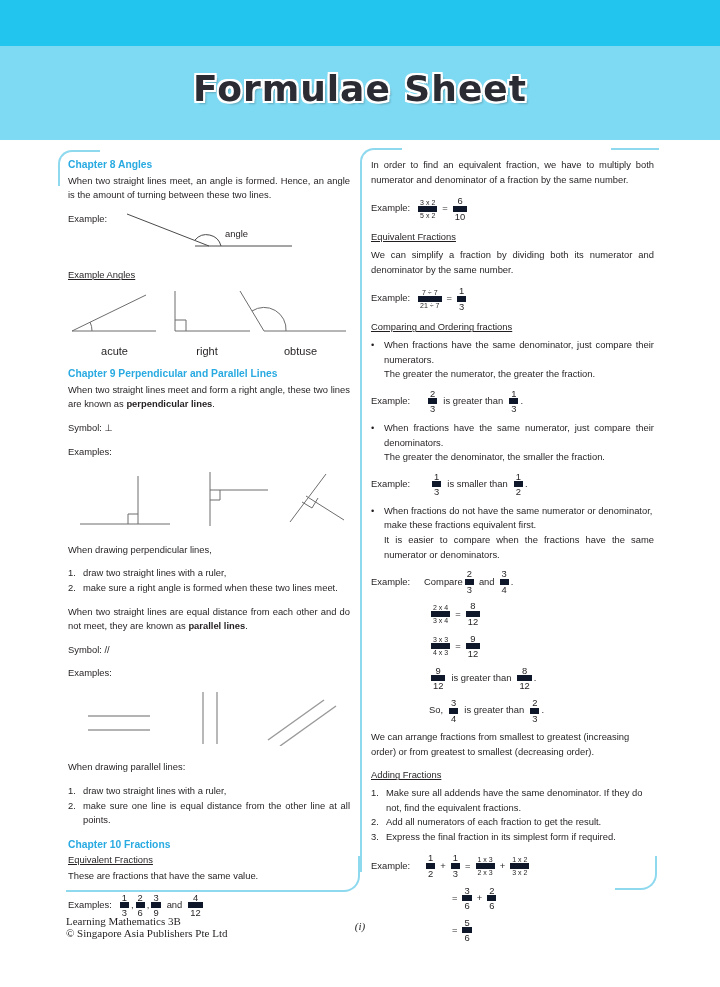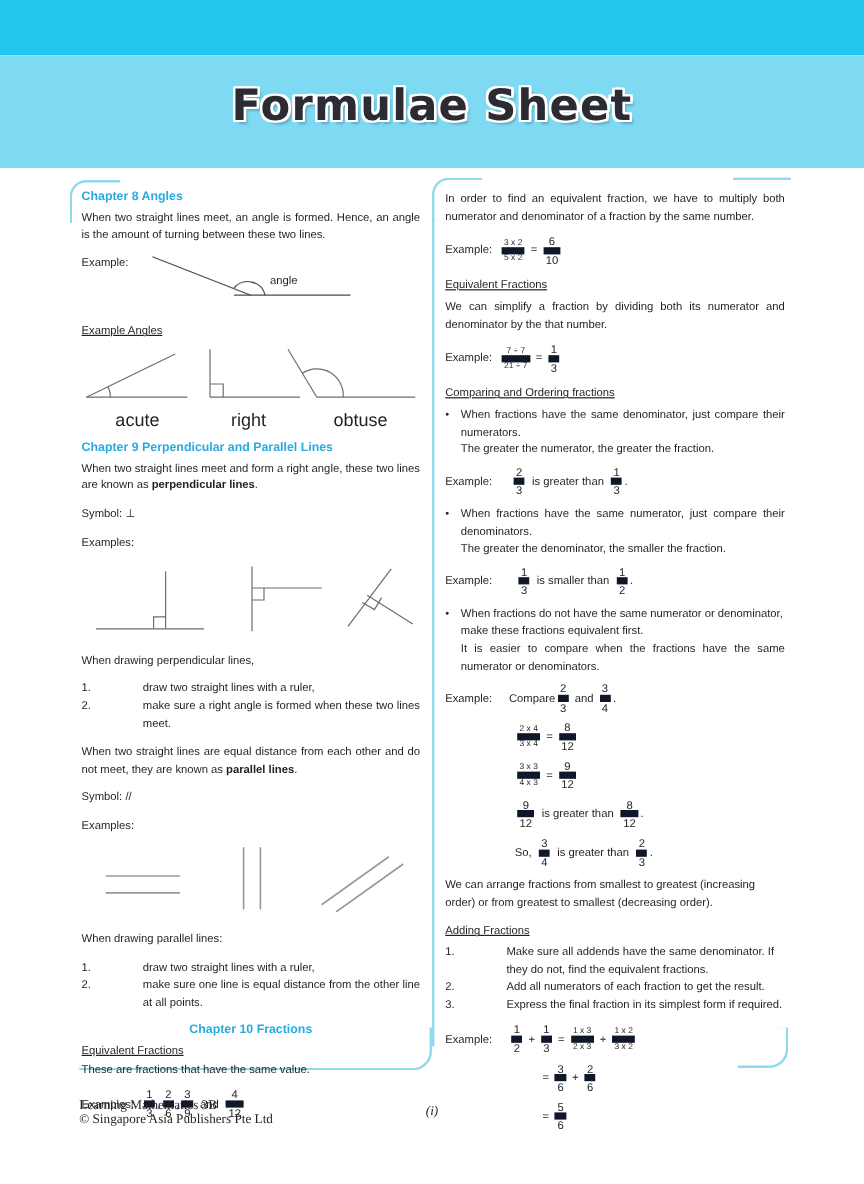--- a/index.html
+++ b/index.html
@@ -126,21 +126,21 @@
   .para { margin-bottom: 9px; text-align: justify; }
   .para-nj { margin-bottom: 9px; }
   b { font-weight: bold; }
 
   .numlist { margin: 0 0 9px 0; padding: 0; list-style: none; }
   .numlist li {
     display: flex;
     margin-bottom: 0px;
   }
   .numlist li .n { width: 15px; flex: 0 0 15px; }
-  .numlist li .t { flex: 1 1 auto; text-align: justify; margin-left: 36px; }
+  .numlist li .t { flex: 1 1 auto; text-align: justify; }
   .numlist li .t.nj { text-align: left; }
 
   .bullist { margin: 0 0 0 0; padding: 0; list-style: none; }
   .bullist li { display: flex; margin-bottom: 0; }
   .bullist li .b { width: 13px; flex: 0 0 13px; }
   .bullist li .t { flex: 1 1 auto; text-align: justify; }
   .bullist li .t.nj { text-align: left; }
 
   .exline { display: flex; align-items: center; margin: 7px 0 7px 0; }
   .exline .lbl { margin-right: 6px; white-space: nowrap; }
@@ -156,21 +156,21 @@
   }
   .fr .num { padding: 0 2px; }
   .fr .den { padding: 0 2px; border-top: 6px solid #0f172a; text-align: right; }
   .fr .small { font-size: 7px; }
   .op { margin: 0 3px; }
 
   
   .dia { position: relative; }
   .lbl-row {
     display: flex;
-    font-size: 15px;
+    font-size: 11px;
   }
 </style>
 </head>
 <body>
 
 <div class="header-wrap">
   <div class="header-dark"></div>
   <div class="header-light"></div>
   <div class="header-title">Formulae Sheet</div>
 </div>
@@ -295,21 +295,21 @@
       <li>
         <span class="n">1.</span>
         <span class="t nj">draw two straight lines with a ruler,</span>
       </li>
       <li>
         <span class="n">2.</span>
         <span class="t">make sure one line is equal distance from the other line at all points.</span>
       </li>
     </ul>
 
-    <div class="chapter" style="margin-top:10px;text-align:center;">Chapter 10  Fractions</div>
+    <div class="chapter" style="margin-top:10px;">Chapter 10  Fractions</div>
     <div class="uline" style="margin-top:0;">Equivalent Fractions</div>
     <p class="para-nj">These are fractions that have the same value.</p>
 
     <div class="exline">
       <span class="lbl">Examples:</span>
       <span class="fr">
         <span class="num">1</span>
         <span class="den">3</span>
       </span>
       <span>,</span>
@@ -342,21 +342,21 @@
         <span class="den small">5 x 2</span>
       </span>
       <span class="op">=</span>
       <span class="fr">
         <span class="num">6</span>
         <span class="den">10</span>
       </span>
     </div>
 
     <div class="uline">Equivalent Fractions</div>
-    <p class="para" style="margin-top:3px;">We can simplify a fraction by dividing both its numerator and denominator by the that number.</p>
+    <p class="para" style="margin-top:3px;">We can simplify a fraction by dividing both its numerator and denominator by the same number.</p>
 
     <div class="exline">
       <span class="lbl">Example:</span>
       <span class="fr">
         <span class="num small">7 ÷ 7</span>
         <span class="den small">21 ÷ 7</span>
       </span>
       <span class="op">=</span>
       <span class="fr">
         <span class="num">1</span>

